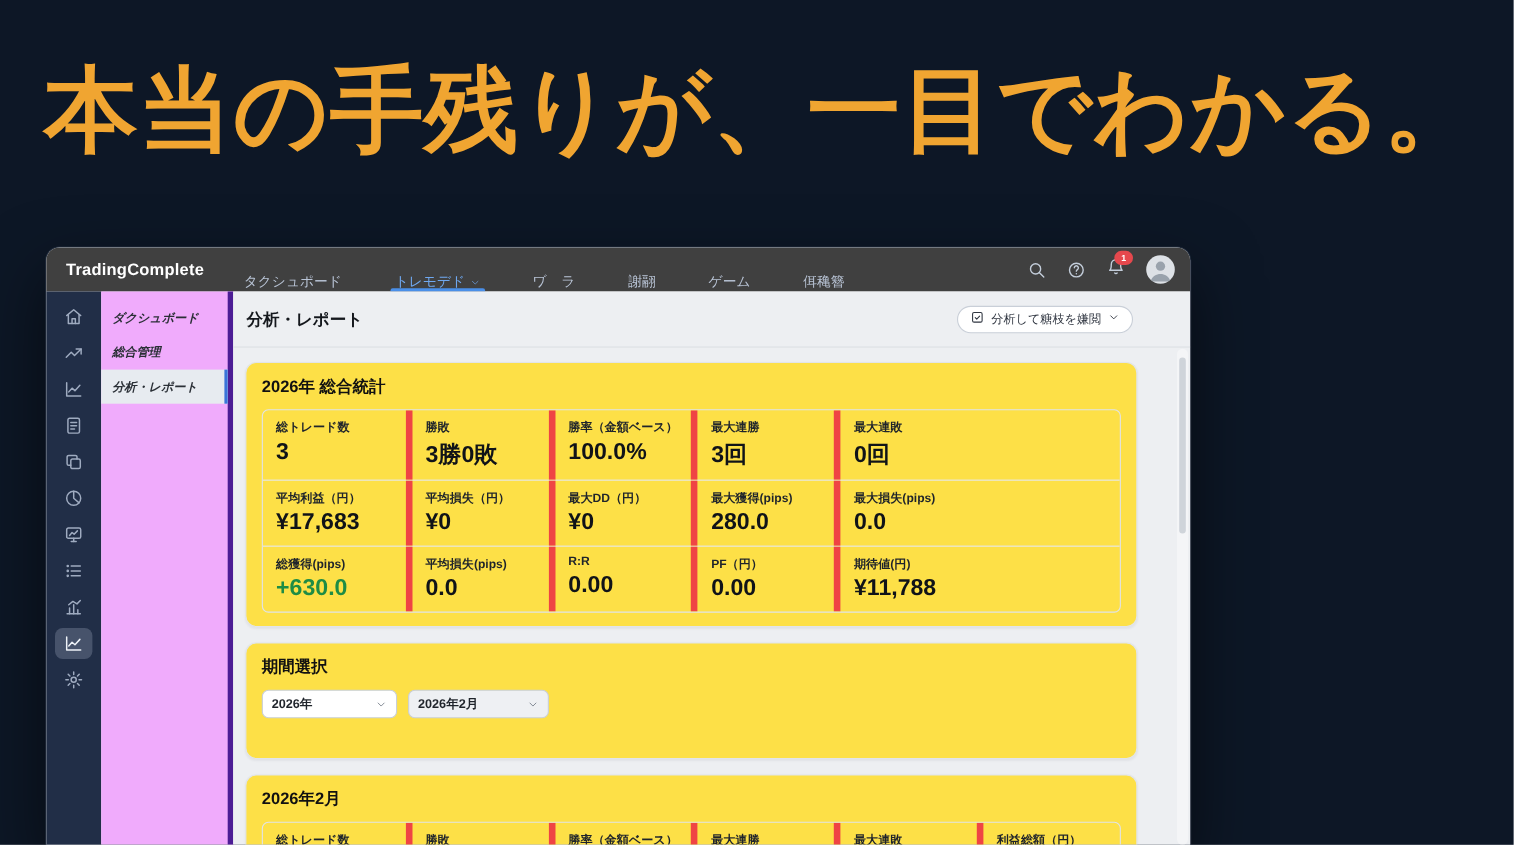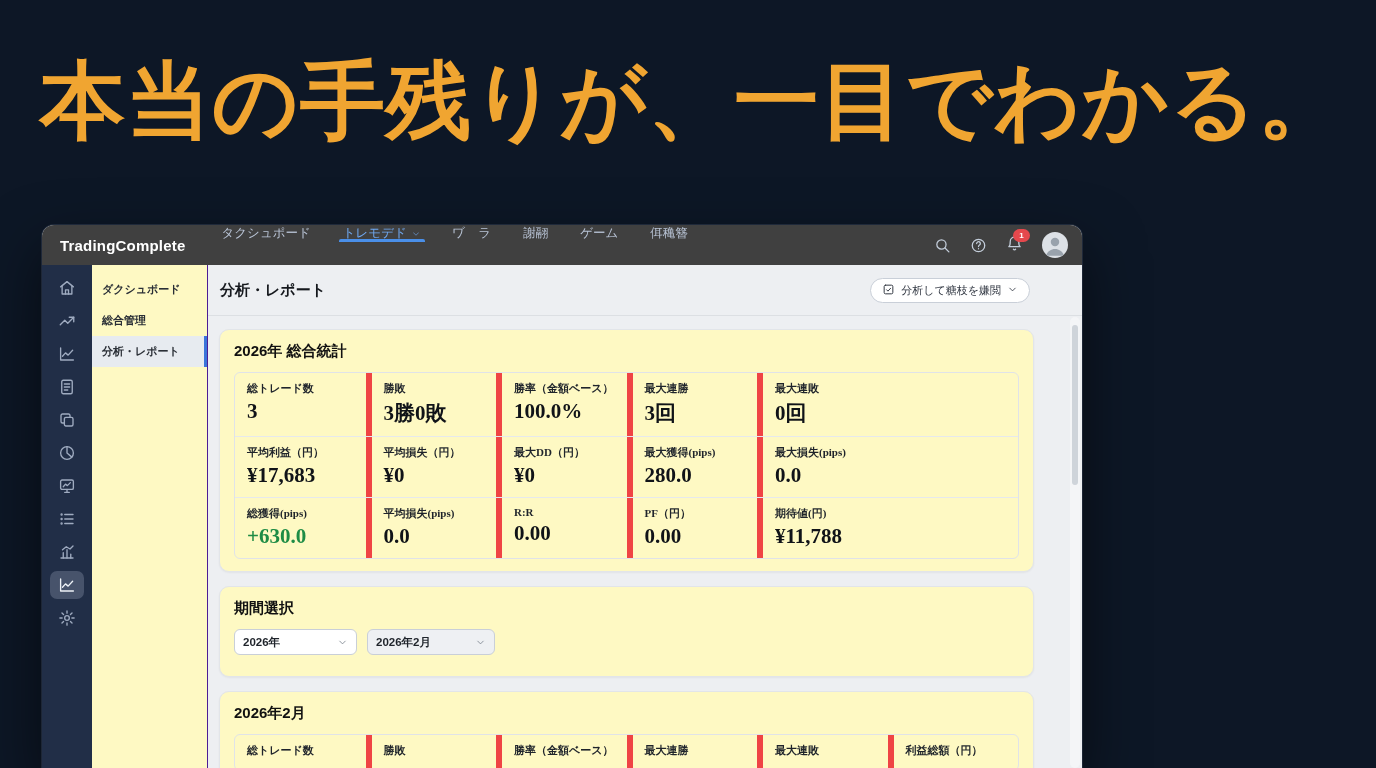--- a/index.html
+++ b/index.html
@@ -18,57 +18,57 @@
   .window{
     position:absolute;left:42px;top:225px;width:1040px;height:543px;
     border-radius:12px 12px 0 0;overflow:hidden;
     display:flex;flex-direction:column;
     box-shadow:0 0 0 1px rgba(120,140,170,.18),0 24px 60px rgba(0,0,0,.55);
     background:#edeff2;
   }
   
   .appbar{height:40px;min-height:40px;background:#404040;display:flex;align-items:center;padding:0 14px;}
   .brand{color:#ffffff;font-size:15px;font-weight:bold;margin:0 34px 0 4px;letter-spacing:.2px;}
-  .appbar-nav{display:flex;align-items:flex-start;height:100%;gap:28px;font-family:Liberation Mono, monospace;}
+  .appbar-nav{display:flex;align-items:flex-end;height:100%;gap:44px;font-family:Liberation Mono, monospace;}
   .nav-item{display:flex;align-items:center;gap:4px;color:#b9c4d6;font-size:12.5px;position:relative;cursor:pointer;padding:0 2px;}
   .nav-item.active{color:#6fa8f0;}
   .nav-item.active::after{content:"";position:absolute;left:-2px;right:-2px;bottom:0;height:3px;background:#4a8fe8;border-radius:2px 2px 0 0;}
   .nav-item .caret{display:flex;align-items:center;opacity:.85;}
   .appbar-right{margin-left:auto;display:flex;align-items:center;gap:19px;color:#c3cdda;}
   .icon-btn{display:flex;align-items:center;justify-content:center;cursor:pointer;position:relative;}
   .badge{position:absolute;top:-6px;right:-7px;min-width:13px;height:13px;border-radius:7px;background:#e5484d;color:#fff;
     font-size:8px;font-weight:bold;display:flex;align-items:center;justify-content:center;padding:0 2px;}
   .avatar{width:26px;height:26px;border-radius:50%;background:#dde1e6;overflow:hidden;display:flex;align-items:center;justify-content:center;cursor:pointer;}
   
   .app-body{flex:1;display:flex;min-height:0;}
   .rail{width:50px;min-width:50px;background:#212e47;display:flex;flex-direction:column;align-items:center;padding-top:9px;gap:5px;}
   .rail-btn{width:34px;height:28px;border-radius:7px;display:flex;align-items:center;justify-content:center;color:#9fabc0;cursor:pointer;}
   .rail-btn.active{background:#47536b;color:#eef2f7;}
-  .subnav{width:115px;min-width:115px;background:#fef9c3;border-right:1px solid #4c1d95;padding-top:9px;}
+  .subnav{width:115px;min-width:115px;background:#f0abfc;border-right:5px solid #4c1d95;padding-top:9px;font-style:italic;}
   .subnav-item{font-size:11px;font-weight:bold;color:#2a2f36;padding:8px 10px;cursor:pointer;position:relative;}
   .subnav-item.active{background:#e7ebf0;}
   .subnav-item.active::after{content:"";position:absolute;right:0;top:0;bottom:0;width:3px;background:#3b74d9;}
   .main{flex:1;display:flex;flex-direction:column;min-width:0;position:relative;background:#edeff2;}
   .main-header{height:50px;min-height:50px;display:flex;align-items:center;justify-content:space-between;
     padding:0 52px 0 12px;border-bottom:1px solid #dcdfe3;}
   .page-title{font-size:15px;font-weight:bold;color:#15181d;}
   .action-btn{display:flex;align-items:center;gap:6px;background:#fff;border:1px solid #c9cfd8;border-radius:14px;
     height:25px;padding:0 11px;font-size:11px;color:#2f3540;cursor:pointer;white-space:nowrap;}
   .scroll-area{flex:1;overflow:hidden;padding:13px 48px 0 11px;}
-  .card{background:#fef9c3;border:1px solid #e2e5e9;border-radius:10px;padding:12px 14px;margin-bottom:14px;box-shadow:0 1px 2px rgba(16,24,40,.05);}
+  .card{background:#fde047;border:1px solid #e2e5e9;border-radius:10px;padding:12px 14px;margin-bottom:14px;box-shadow:0 1px 2px rgba(16,24,40,.05);}
   .card-title{font-size:15px;font-weight:bold;color:#111;margin-bottom:11px;}
-  .stat-table{border:1px solid #e0e3e8;border-radius:6px;overflow:hidden;font-family:Liberation Serif, serif;}
+  .stat-table{border:1px solid #e0e3e8;border-radius:6px;overflow:hidden;}
   .stat-row{display:grid;grid-template-columns:repeat(6,1fr);}
   .stat-row + .stat-row{border-top:1px solid #e6e9ed;}
   .stat-cell{padding:8px 12px 9px;border-left:6px solid #ef4444;min-width:0;}
   .stat-cell:first-child{border-left:none;}
   .stat-label{font-size:11px;color:#1f242b;font-weight:bold;margin-bottom:3px;white-space:nowrap;}
   .stat-value{font-size:21px;color:#101318;font-weight:bold;white-space:nowrap;}
   .stat-value.green{color:#1e8c45;}
-  .selects-row{display:flex;gap:10px;margin-bottom:9px;}
+  .selects-row{display:flex;gap:10px;margin-bottom:24px;}
   .select{display:inline-flex;align-items:center;justify-content:space-between;border:1px solid #c9cfd8;border-radius:6px;
     height:24px;font-size:11.5px;font-weight:bold;color:#1f242b;padding:0 8px;cursor:pointer;}
   .select.year{width:105px;background:#fff;}
   .select.month{width:110px;background:#eef0f3;}
   .select .caret{color:#7a828d;display:flex;}
   .current-period{font-size:11.5px;color:#33383f;}
   .scrollbar-track{position:absolute;right:2px;top:52px;bottom:0;width:10px;background:#f4f5f7;border-radius:5px;}
   .scrollbar-thumb{position:absolute;right:2px;top:8px;width:6px;height:160px;background:#cfd4da;border-radius:3px;cursor:pointer;}
 </style>
 </head>

